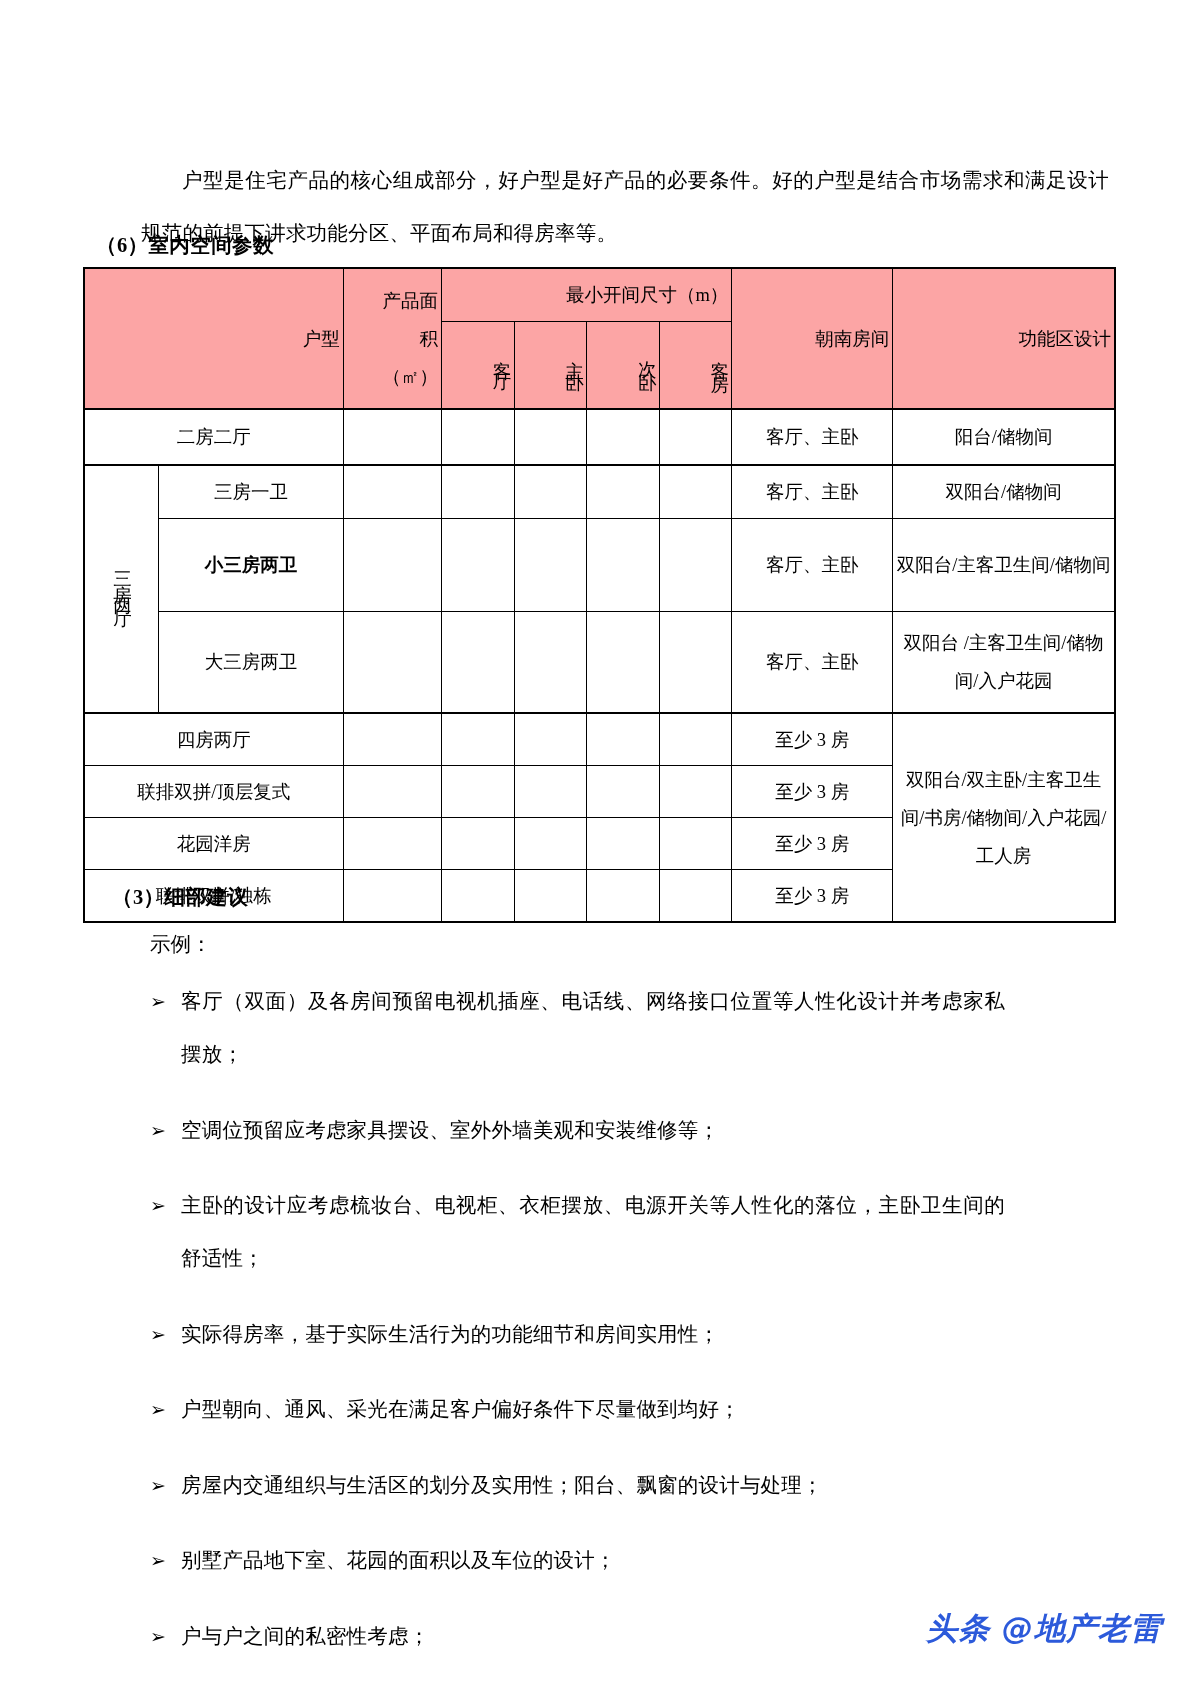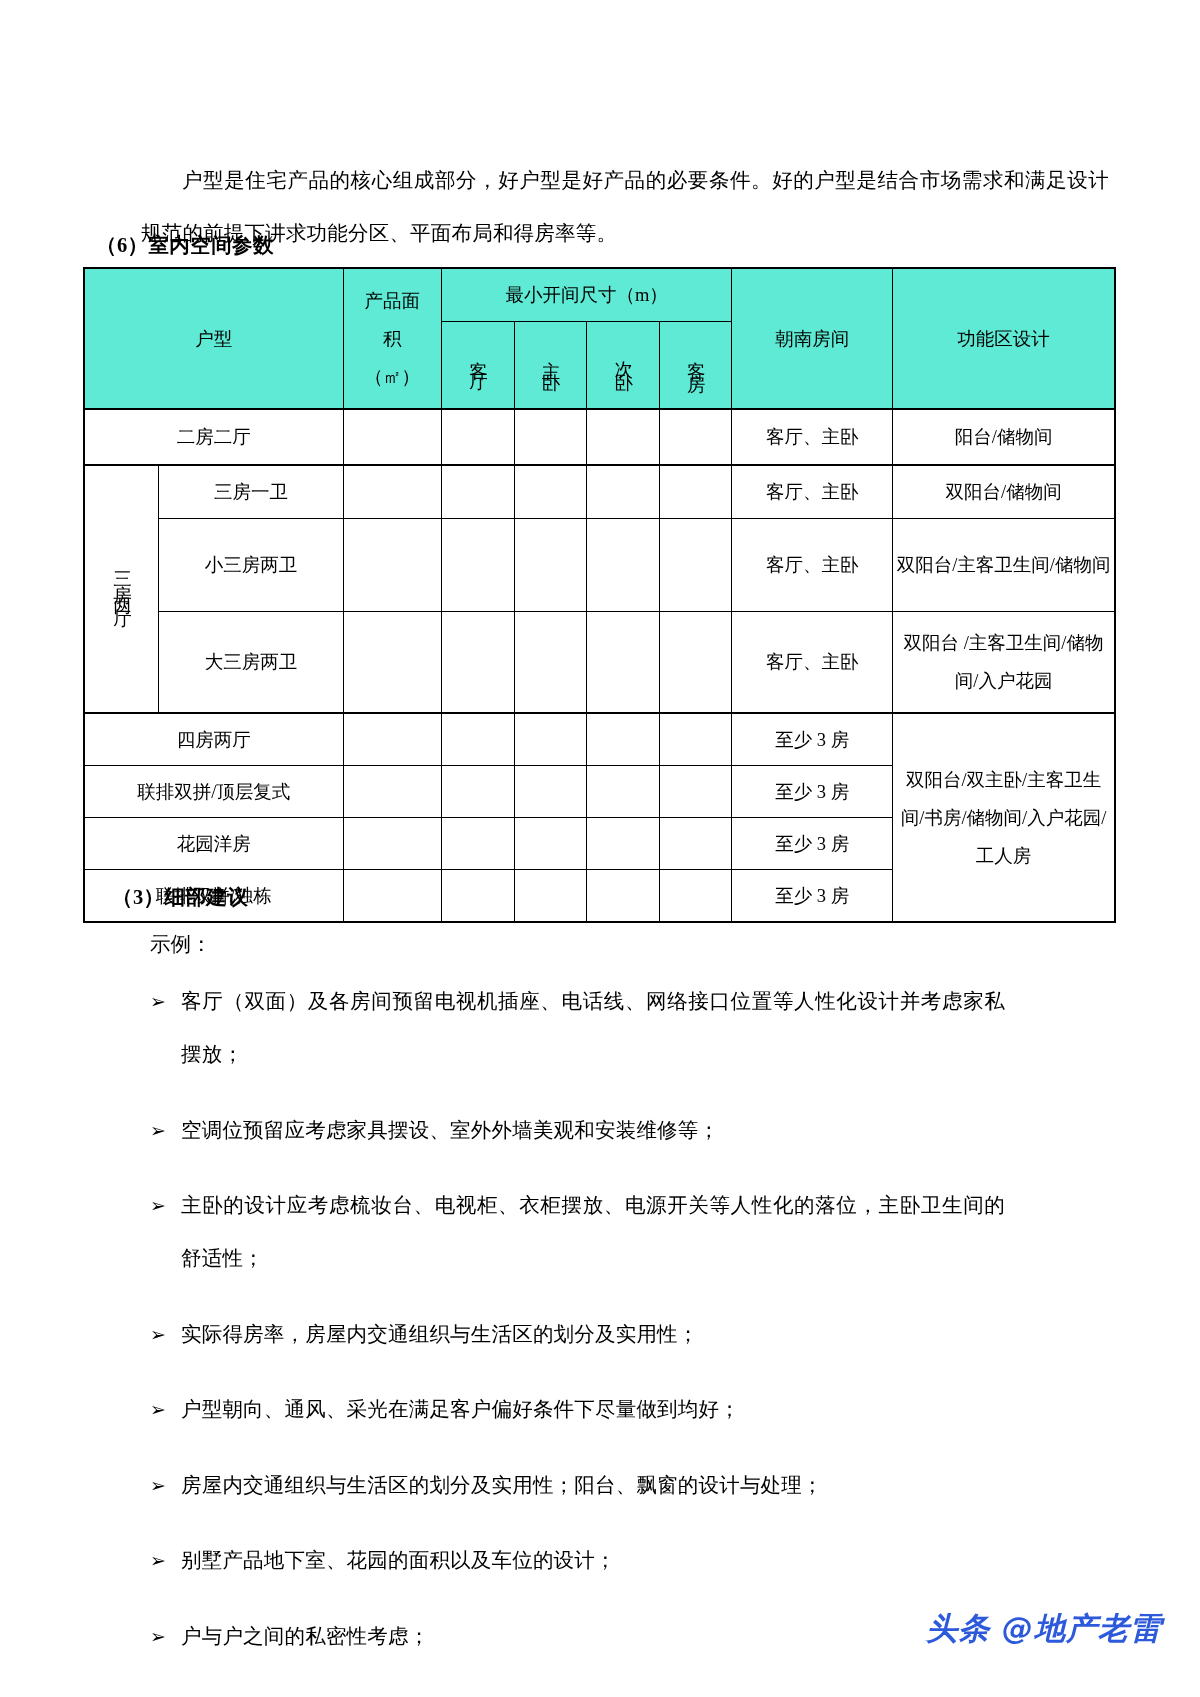--- a/index.html
+++ b/index.html
@@ -57,21 +57,22 @@
   #spec-table td, #spec-table th {
     border: 1px solid #000000;
     text-align: center;
     vertical-align: middle;
     padding: 2px 3px;
     font-weight: normal;
     word-break: break-all;
     line-height: 38px;
   }
   #spec-table thead td {
-    background: #5eead4;
+    background: #fca5a5;
+    text-align: right;
   }
   .tbl-outer-top  { border-top-width: 2.5px !important; }
   .tbl-outer-left { border-left-width: 2.5px !important; }
   .tbl-outer-right{ border-right-width: 2.5px !important; }
   .tbl-outer-bot  { border-bottom-width: 2.5px !important; }
   .thick-bot { border-bottom-width: 2.5px !important; }
   .thick-top { border-top-width: 2.5px !important; }
 
   .vlabel {
     writing-mode: vertical-rl;
@@ -212,21 +213,21 @@
         <td class="thick-top"></td>
         <td class="thick-top"></td>
         <td class="thick-top"></td>
         <td class="thick-top"></td>
         <td class="thick-top"></td>
         <td class="thick-top">客厅、主卧</td>
         <td class="thick-top tbl-outer-right">双阳台/储物间</td>
       </tr>
 
       <tr>
-        <td style="height:88px;">小三房两卫</td>
+        <td style="height:88px;font-weight:bold;">小三房两卫</td>
         <td></td>
         <td></td>
         <td></td>
         <td></td>
         <td></td>
         <td>客厅、主卧</td>
         <td class="tbl-outer-right wrapcell">双阳台/主客卫生间/储物间</td>
       </tr>
 
       <tr>
@@ -295,21 +296,21 @@
     <div class="bullet-row">
       <span class="bullet-marker">➢</span>
       <span class="bullet-text">空调位预留应考虑家具摆设、室外外墙美观和安装维修等；</span>
     </div>
     <div class="bullet-row">
       <span class="bullet-marker">➢</span>
       <span class="bullet-text">主卧的设计应考虑梳妆台、电视柜、衣柜摆放、电源开关等人性化的落位，主卧卫生间的舒适性；</span>
     </div>
     <div class="bullet-row">
       <span class="bullet-marker">➢</span>
-      <span class="bullet-text">实际得房率，房屋内交通组织与生活区的划分及实用性；</span>
+      <span class="bullet-text">实际得房率，基于实际生活行为的功能细节和房间实用性；</span>
     </div>
     <div class="bullet-row">
       <span class="bullet-marker">➢</span>
       <span class="bullet-text">户型朝向、通风、采光在满足客户偏好条件下尽量做到均好；</span>
     </div>
     <div class="bullet-row">
       <span class="bullet-marker">➢</span>
       <span class="bullet-text">房屋内交通组织与生活区的划分及实用性；阳台、飘窗的设计与处理；</span>
     </div>
     <div class="bullet-row">

